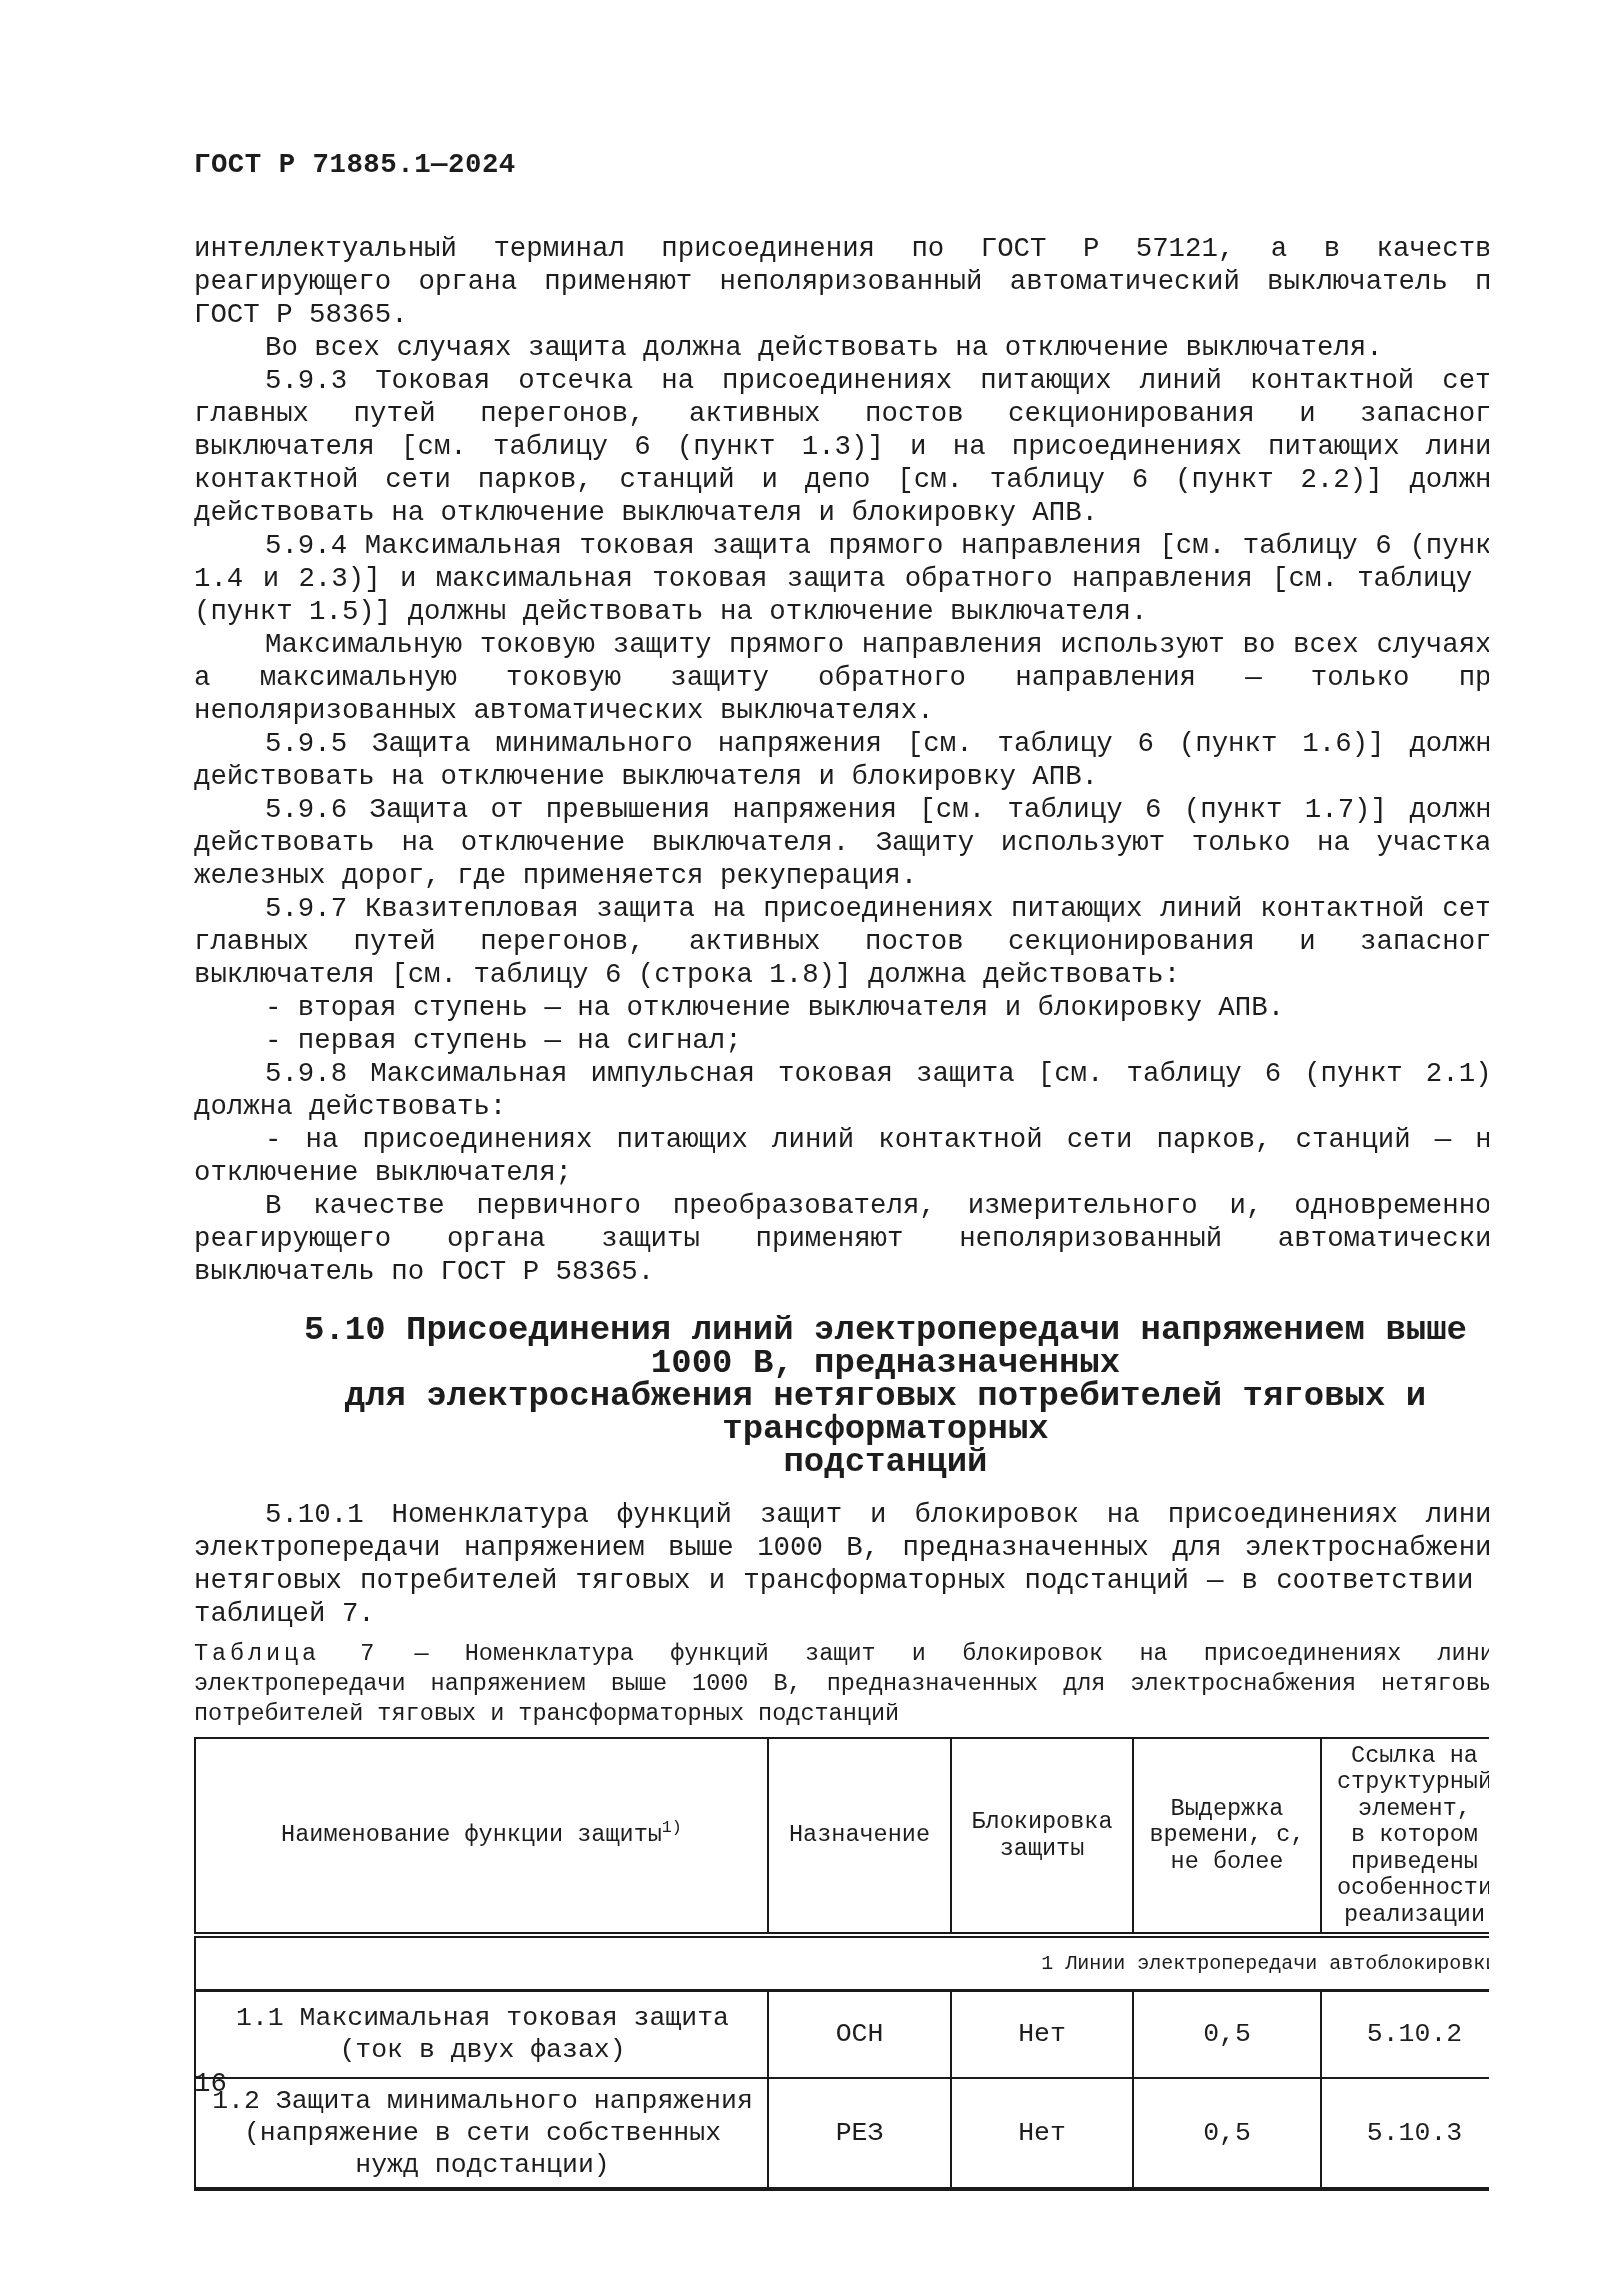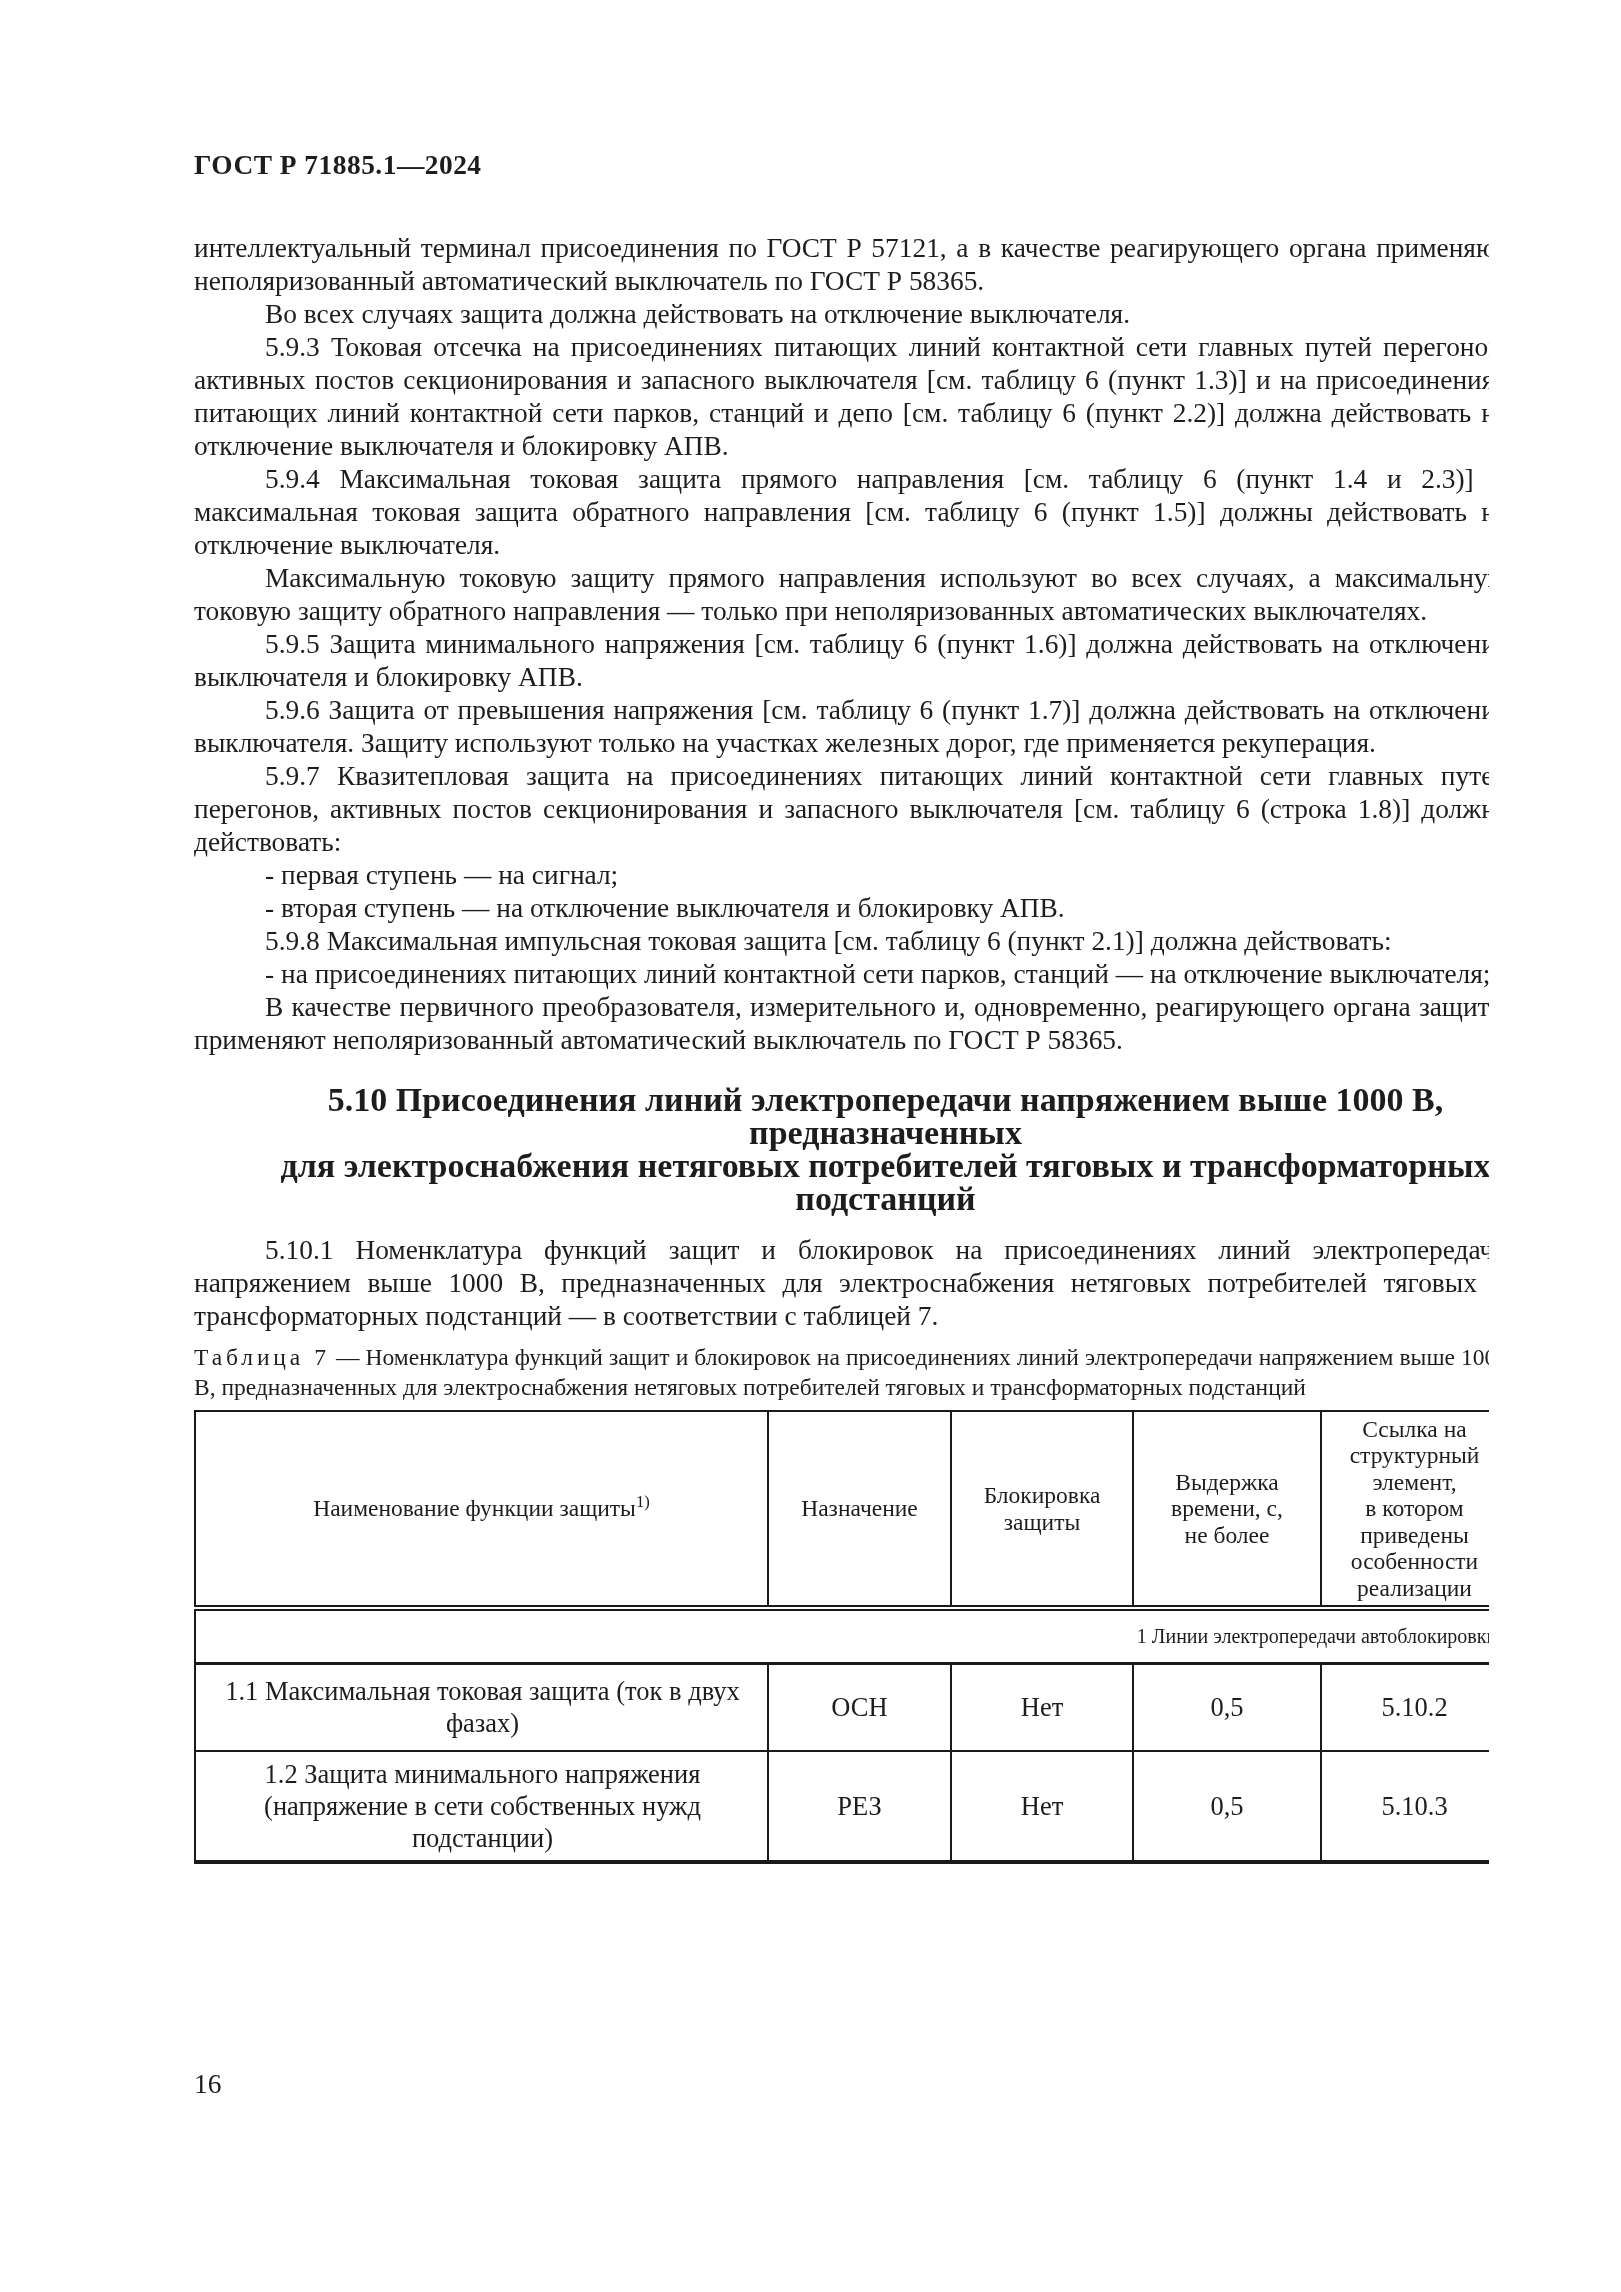--- a/index.html
+++ b/index.html
@@ -5,21 +5,21 @@
   html, body {
     margin: 0;
     padding: 0;
     background: #ffffff;
   }
   .page {
     position: relative;
     width: 1489px;
     height: 2293px;
     background: #ffffff;
-    font-family: Liberation Serif, serif;
+    font-family: Liberation Mono, monospace;
     color: #1d1d1d;
     overflow: hidden;
   }
   .content {
     position: absolute;
     left: 194px;
     top: 149px;
     width: 1314px;
   }
   .doc-header {
@@ -118,22 +118,22 @@
     <div class="doc-header">ГОСТ Р 71885.1—2024</div>
 
     <p class="para no-indent">интеллектуальный терминал присоединения по ГОСТ Р 57121, а в качестве реагирующего органа применяют неполяризованный автоматический выключатель по ГОСТ Р 58365.</p>
     <p class="para">Во всех случаях защита должна действовать на отключение выключателя.</p>
     <p class="para">5.9.3 Токовая отсечка на присоединениях питающих линий контактной сети главных путей перегонов, активных постов секционирования и запасного выключателя [см. таблицу 6 (пункт 1.3)] и на присоединениях питающих линий контактной сети парков, станций и депо [см. таблицу 6 (пункт 2.2)] должна действовать на отключение выключателя и блокировку АПВ.</p>
     <p class="para">5.9.4 Максимальная токовая защита прямого направления [см. таблицу 6 (пункт 1.4 и 2.3)] и максимальная токовая защита обратного направления [см. таблицу 6 (пункт 1.5)] должны действовать на отключение выключателя.</p>
     <p class="para">Максимальную токовую защиту прямого направления используют во всех случаях, а максимальную токовую защиту обратного направления — только при неполяризованных автоматических выключателях.</p>
     <p class="para">5.9.5 Защита минимального напряжения [см. таблицу 6 (пункт 1.6)] должна действовать на отключение выключателя и блокировку АПВ.</p>
     <p class="para">5.9.6 Защита от превышения напряжения [см. таблицу 6 (пункт 1.7)] должна действовать на отключение выключателя. Защиту используют только на участках железных дорог, где применяется рекуперация.</p>
     <p class="para">5.9.7 Квазитепловая защита на присоединениях питающих линий контактной сети главных путей перегонов, активных постов секционирования и запасного выключателя [см. таблицу 6 (строка 1.8)] должна действовать:</p>
+    <p class="para">- вторая ступень — на отключение выключателя и блокировку АПВ.</p>
     <p class="para">- первая ступень — на сигнал;</p>
-    <p class="para">- вторая ступень — на отключение выключателя и блокировку АПВ.</p>
     <p class="para">5.9.8 Максимальная импульсная токовая защита [см. таблицу 6 (пункт 2.1)] должна действовать:</p>
     <p class="para">- на присоединениях питающих линий контактной сети парков, станций — на отключение выключателя;</p>
     <p class="para">В качестве первичного преобразователя, измерительного и, одновременно, реагирующего органа защиты применяют неполяризованный автоматический выключатель по ГОСТ Р 58365.</p>
 
     <div class="h510">5.10 Присоединения линий электропередачи напряжением выше 1000 В, предназначенных
 для электроснабжения нетяговых потребителей тяговых и трансформаторных
 подстанций</div>
 
     <p class="para">5.10.1 Номенклатура функций защит и блокировок на присоединениях линий электропередачи напряжением выше 1000 В, предназначенных для электроснабжения нетяговых потребителей тяговых и трансформаторных подстанций — в соответствии с таблицей 7.</p>
 

